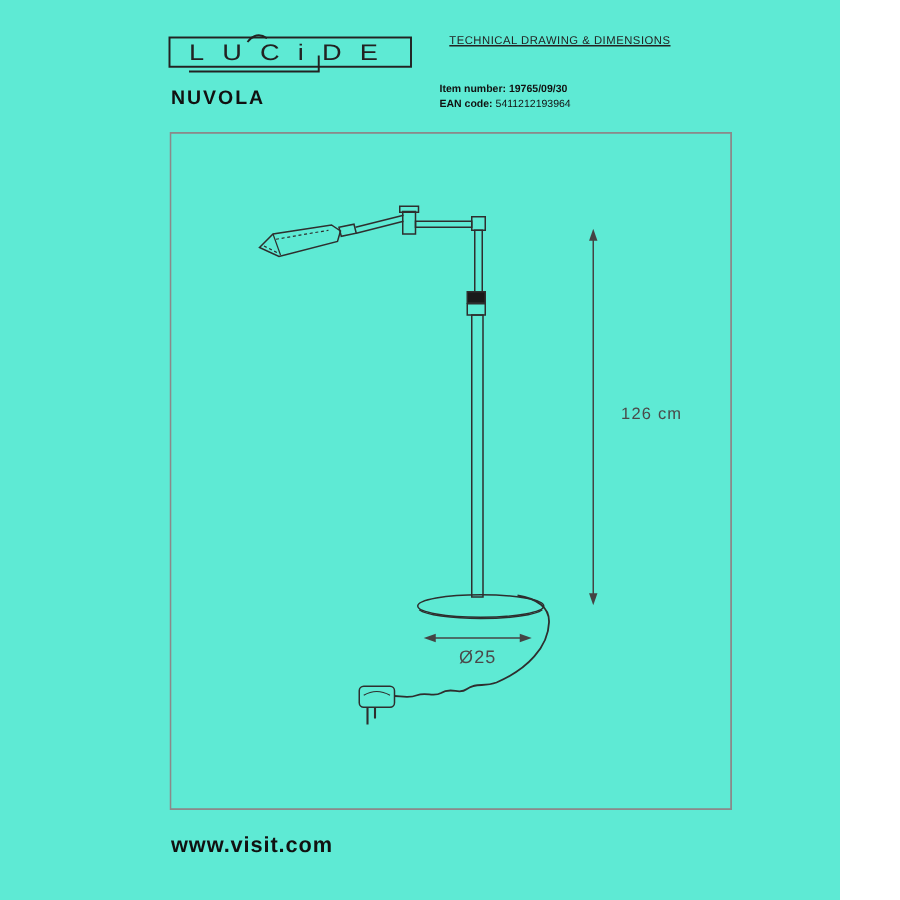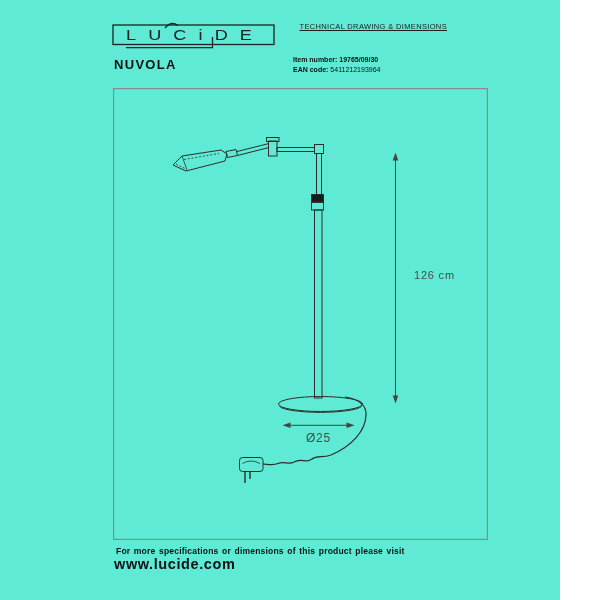--- a/index.html
+++ b/index.html
@@ -116,16 +116,15 @@
     </g>
 
     <g>
       <path d="M287,425.3 H350" stroke="#444" stroke-width="1" fill="none"></path>
       <path d="M282.5,425.3 L290.5,422.5 L290.5,428.1 Z" fill="#444"></path>
       <path d="M354.5,425.3 L346.5,422.5 L346.5,428.1 Z" fill="#444"></path>
       <text x="318.5" y="442" font-size="12" text-anchor="middle" class="dim-text">Ø25</text>
     </g>
   </svg>
 
-  <div class="footer-note">For more specifications or dimensions of this product please visit</div>
-  <div class="website">www.lucide.com</div>
+  <div class="website">www.visit.com</div>
 
 </div>
 
 </body></html>

